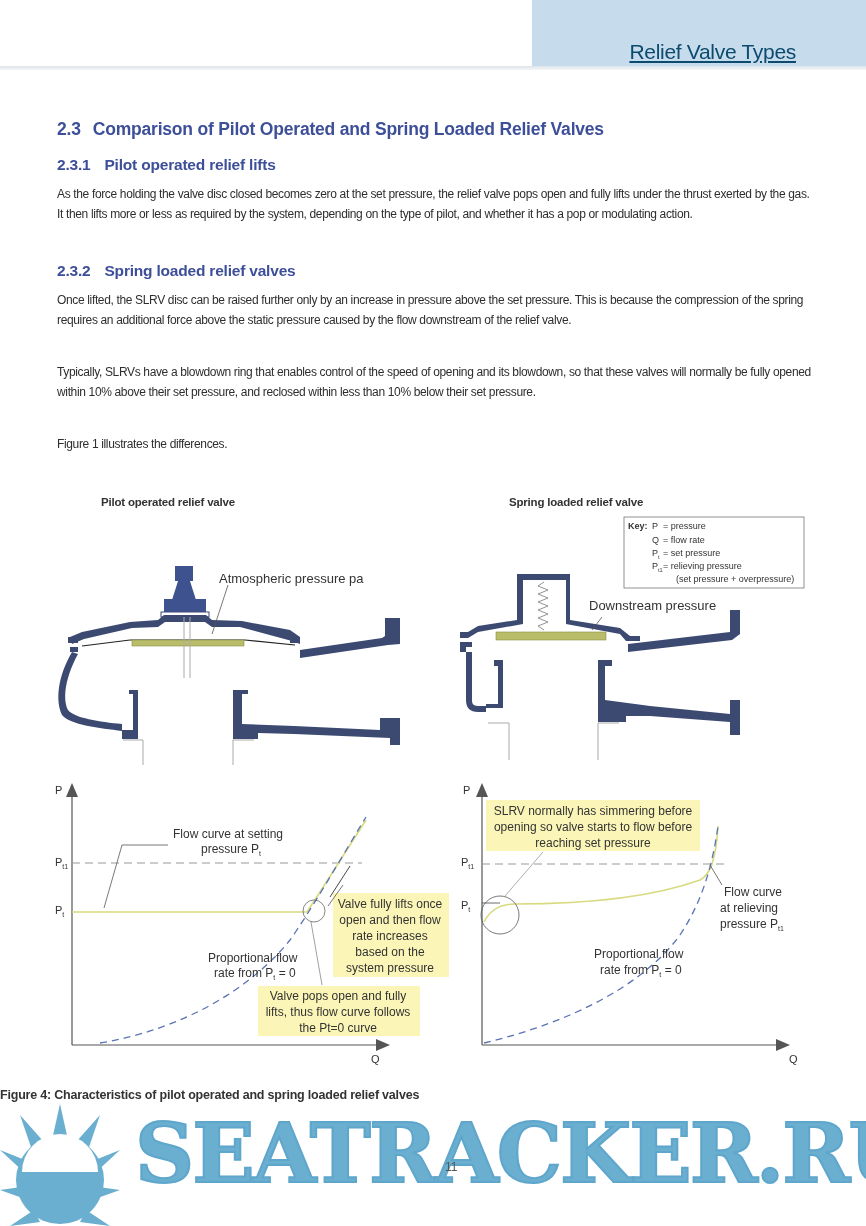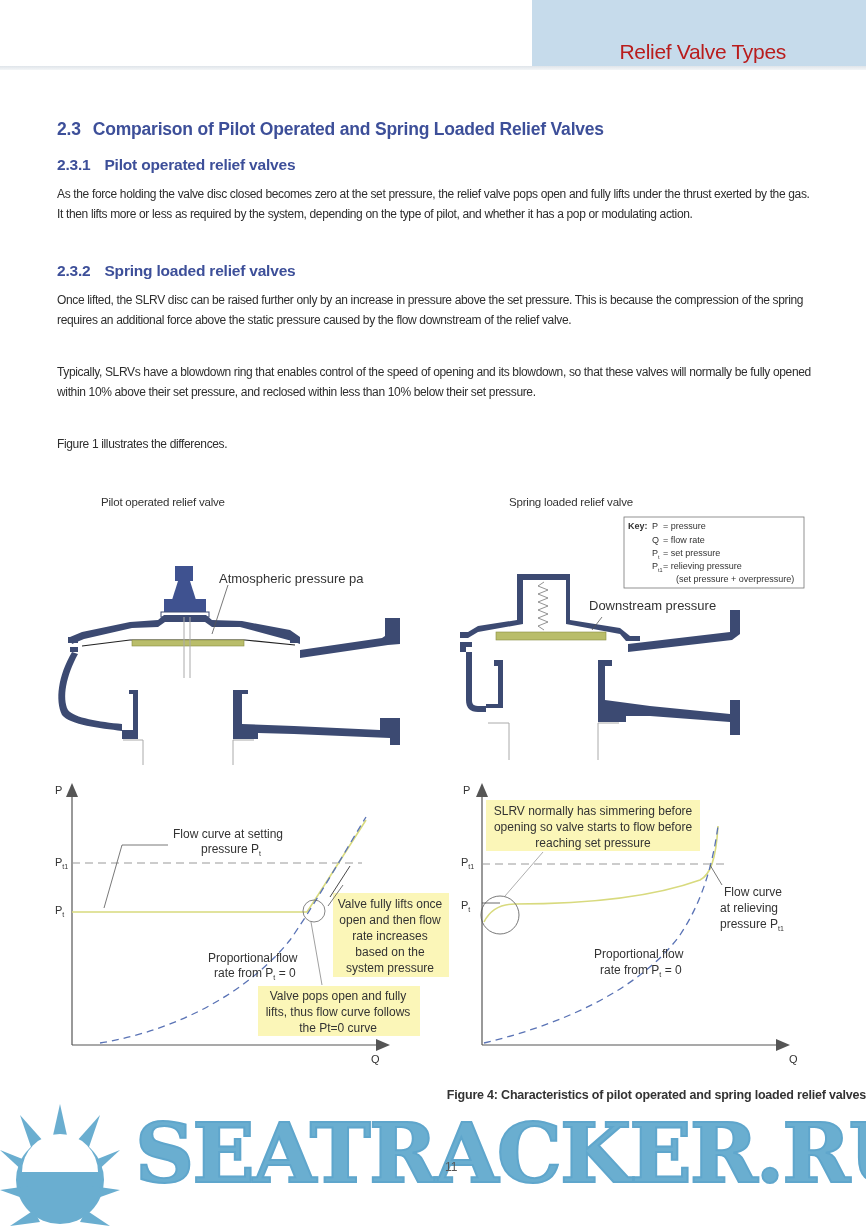--- a/index.html
+++ b/index.html
@@ -1,43 +1,43 @@
 <!DOCTYPE html>
 <html><head>
 <meta charset="utf-8">
 <style>
   html,body{margin:0;padding:0;}
   body{width:866px;height:1226px;position:relative;background:#fff;overflow:hidden;font-family:"Liberation Sans",sans-serif;color:#2b2b2b;}
   .hdr-band{position:absolute;left:532px;top:0;width:334px;height:66px;background:#c6dbeb;}
   .hdr-rule{position:absolute;left:0;top:66px;width:866px;height:4px;background:linear-gradient(#dfe4ea,#f4f6f8);}
-  .hdr-title{position:absolute;right:80px;top:40px;font-size:21px;color:#b91c1c;letter-spacing:-0.3px;}
+  .hdr-title{position:absolute;right:70px;top:40px;font-size:21px;color:#0c4a6e;letter-spacing:-0.3px;text-decoration:underline;}
   .h2{position:absolute;left:57px;top:119px;font-size:17.5px;font-weight:bold;color:#3d4f99;letter-spacing:-0.2px;}
   .h2 .num{margin-right:12px;}
   .h3{position:absolute;left:57px;font-size:15.5px;font-weight:bold;color:#3d4f99;letter-spacing:-0.2px;}
   .h3 .num{margin-right:14px;}
   .para{position:absolute;left:57px;width:760px;font-size:12px;line-height:20px;color:#2e2e2e;letter-spacing:-0.35px;}
-  .fig-label{position:absolute;font-size:11.5px;font-weight:normal;color:#333;letter-spacing:-0.2px;padding-left:44px;}
+  .fig-label{position:absolute;font-size:11.5px;font-weight:bold;color:#333;letter-spacing:-0.2px;padding-left:44px;}
   .svgwrap{position:absolute;left:0;top:0;}
-  .caption{position:absolute;left:0;width:866px;top:1088px;text-align:right;font-size:12.5px;font-weight:bold;color:#333;letter-spacing:-0.2px;}
+  .caption{position:absolute;left:0;width:866px;top:1088px;text-align:left;font-size:12.5px;font-weight:bold;color:#333;letter-spacing:-0.2px;}
   .watermark{position:absolute;left:0;top:1100px;width:866px;height:126px;}
   .wm-text{position:absolute;left:135px;top:1112px;font-family:"DejaVu Serif",serif;font-weight:bold;font-size:82px;letter-spacing:-2px;color:#6aaed0;-webkit-text-stroke:2px #5fa6cc;line-height:1;}
   .wm-text::before{content:"";}
   .page-num{position:absolute;left:420px;top:1160px;font-size:12px;color:#555;margin-left:25px;}
   .svg-text{font-family:"Liberation Sans",sans-serif;}
 </style>
 </head>
 <body>
 
 <div class="hdr-band"></div>
 <div class="hdr-rule"></div>
 <div class="hdr-title">Relief Valve Types</div>
 
 <div class="h2"><span class="num">2.3</span><span>Comparison of Pilot Operated and Spring Loaded Relief Valves</span></div>
 
-<div class="h3" style="top:156px"><span class="num">2.3.1</span><span>Pilot operated relief valves</span></div>
+<div class="h3" style="top:156px"><span class="num">2.3.1</span><span>Pilot operated relief lifts</span></div>
 <div class="para" style="top:184px">As the force holding the valve disc closed becomes zero at the set pressure, the relief valve pops open and fully lifts under the thrust exerted by the gas. It then lifts more or less as required by the system, depending on the type of pilot, and whether it has a pop or modulating action.</div>
 
 <div class="h3" style="top:262px"><span class="num">2.3.2</span><span>Spring loaded relief valves</span></div>
 <div class="para" style="top:290px">Once lifted, the SLRV disc can be raised further only by an increase in pressure above the set pressure. This is because the compression of the spring requires an additional force above the static pressure caused by the flow downstream of the relief valve.</div>
 <div class="para" style="top:362px">Typically, SLRVs have a blowdown ring that enables control of the speed of opening and its blowdown, so that these valves will normally be fully opened within 10% above their set pressure, and reclosed within less than 10% below their set pressure.</div>
 <div class="para" style="top:434px">Figure 1 illustrates the differences.</div>
 
 <div class="fig-label" style="left:57px;top:496px">Pilot operated relief valve</div>
 <div class="fig-label" style="left:465px;top:496px">Spring loaded relief valve</div>
 

